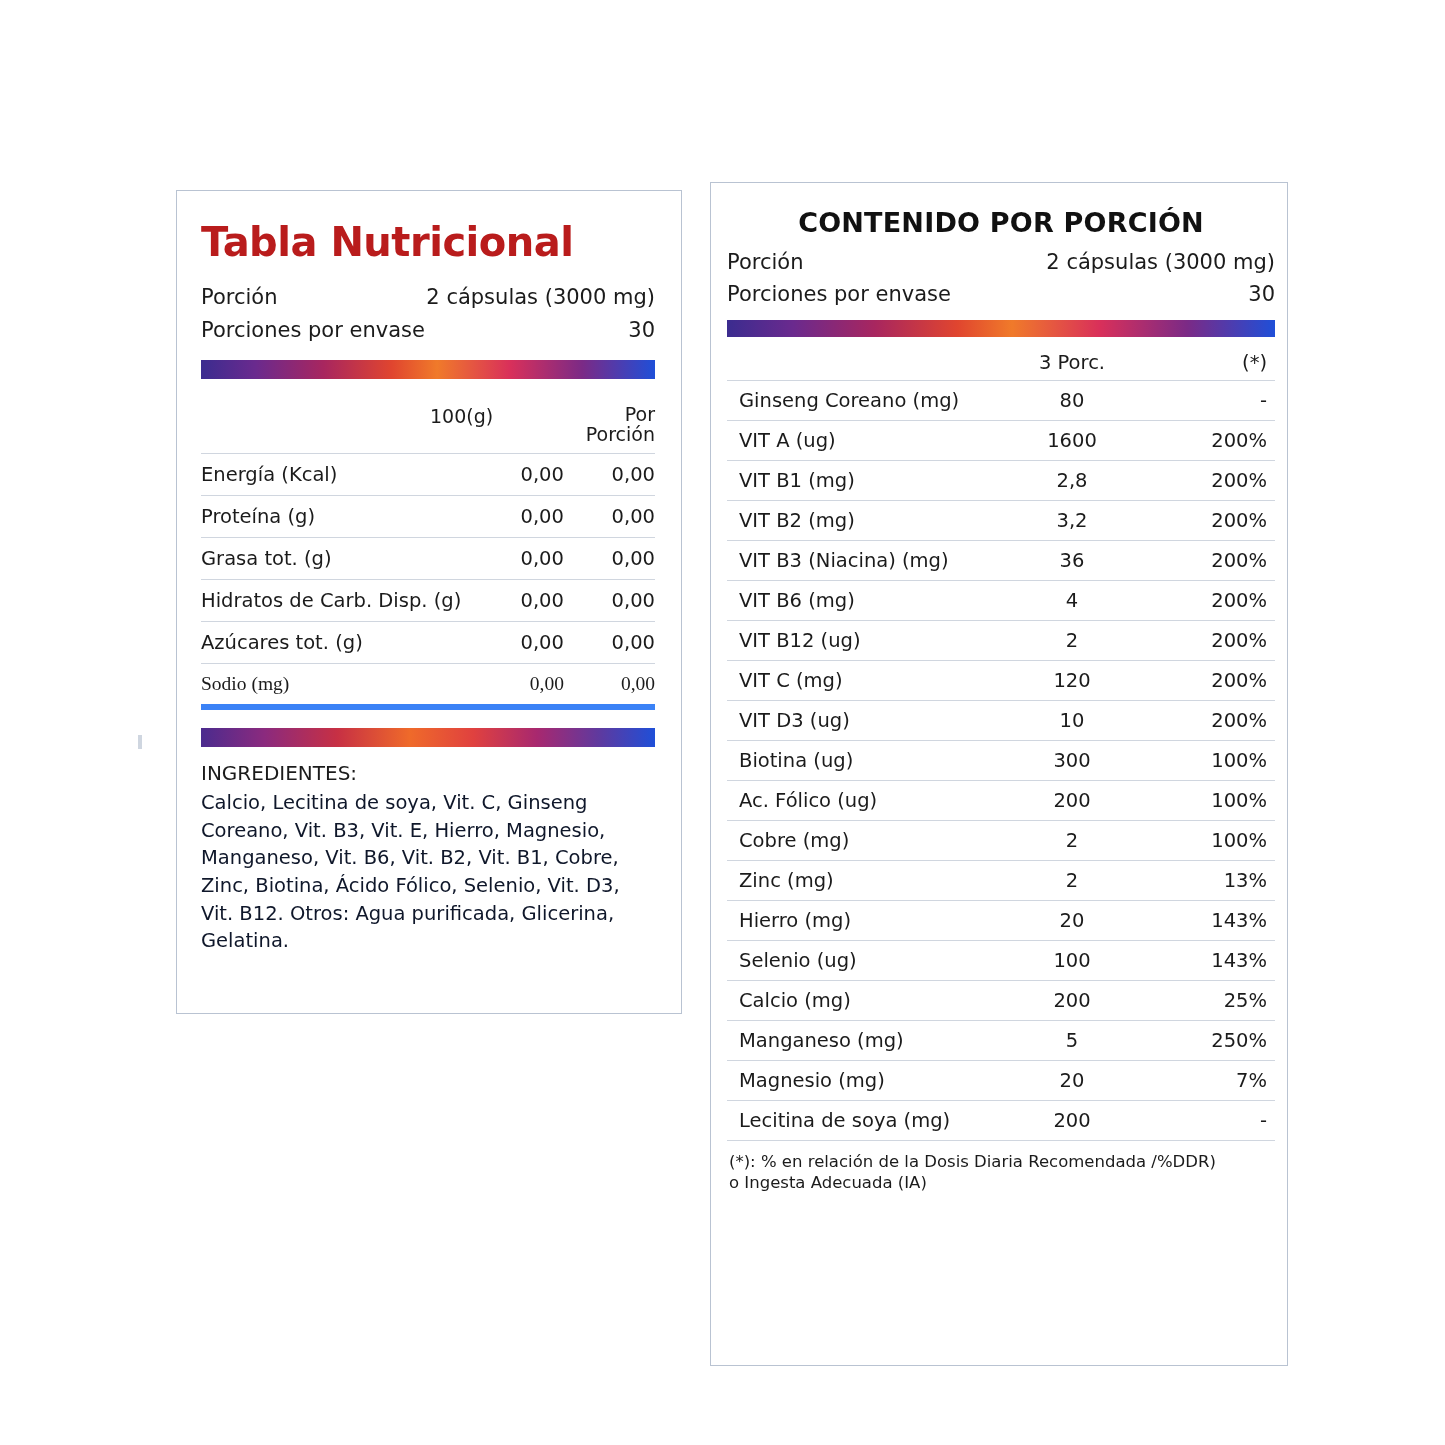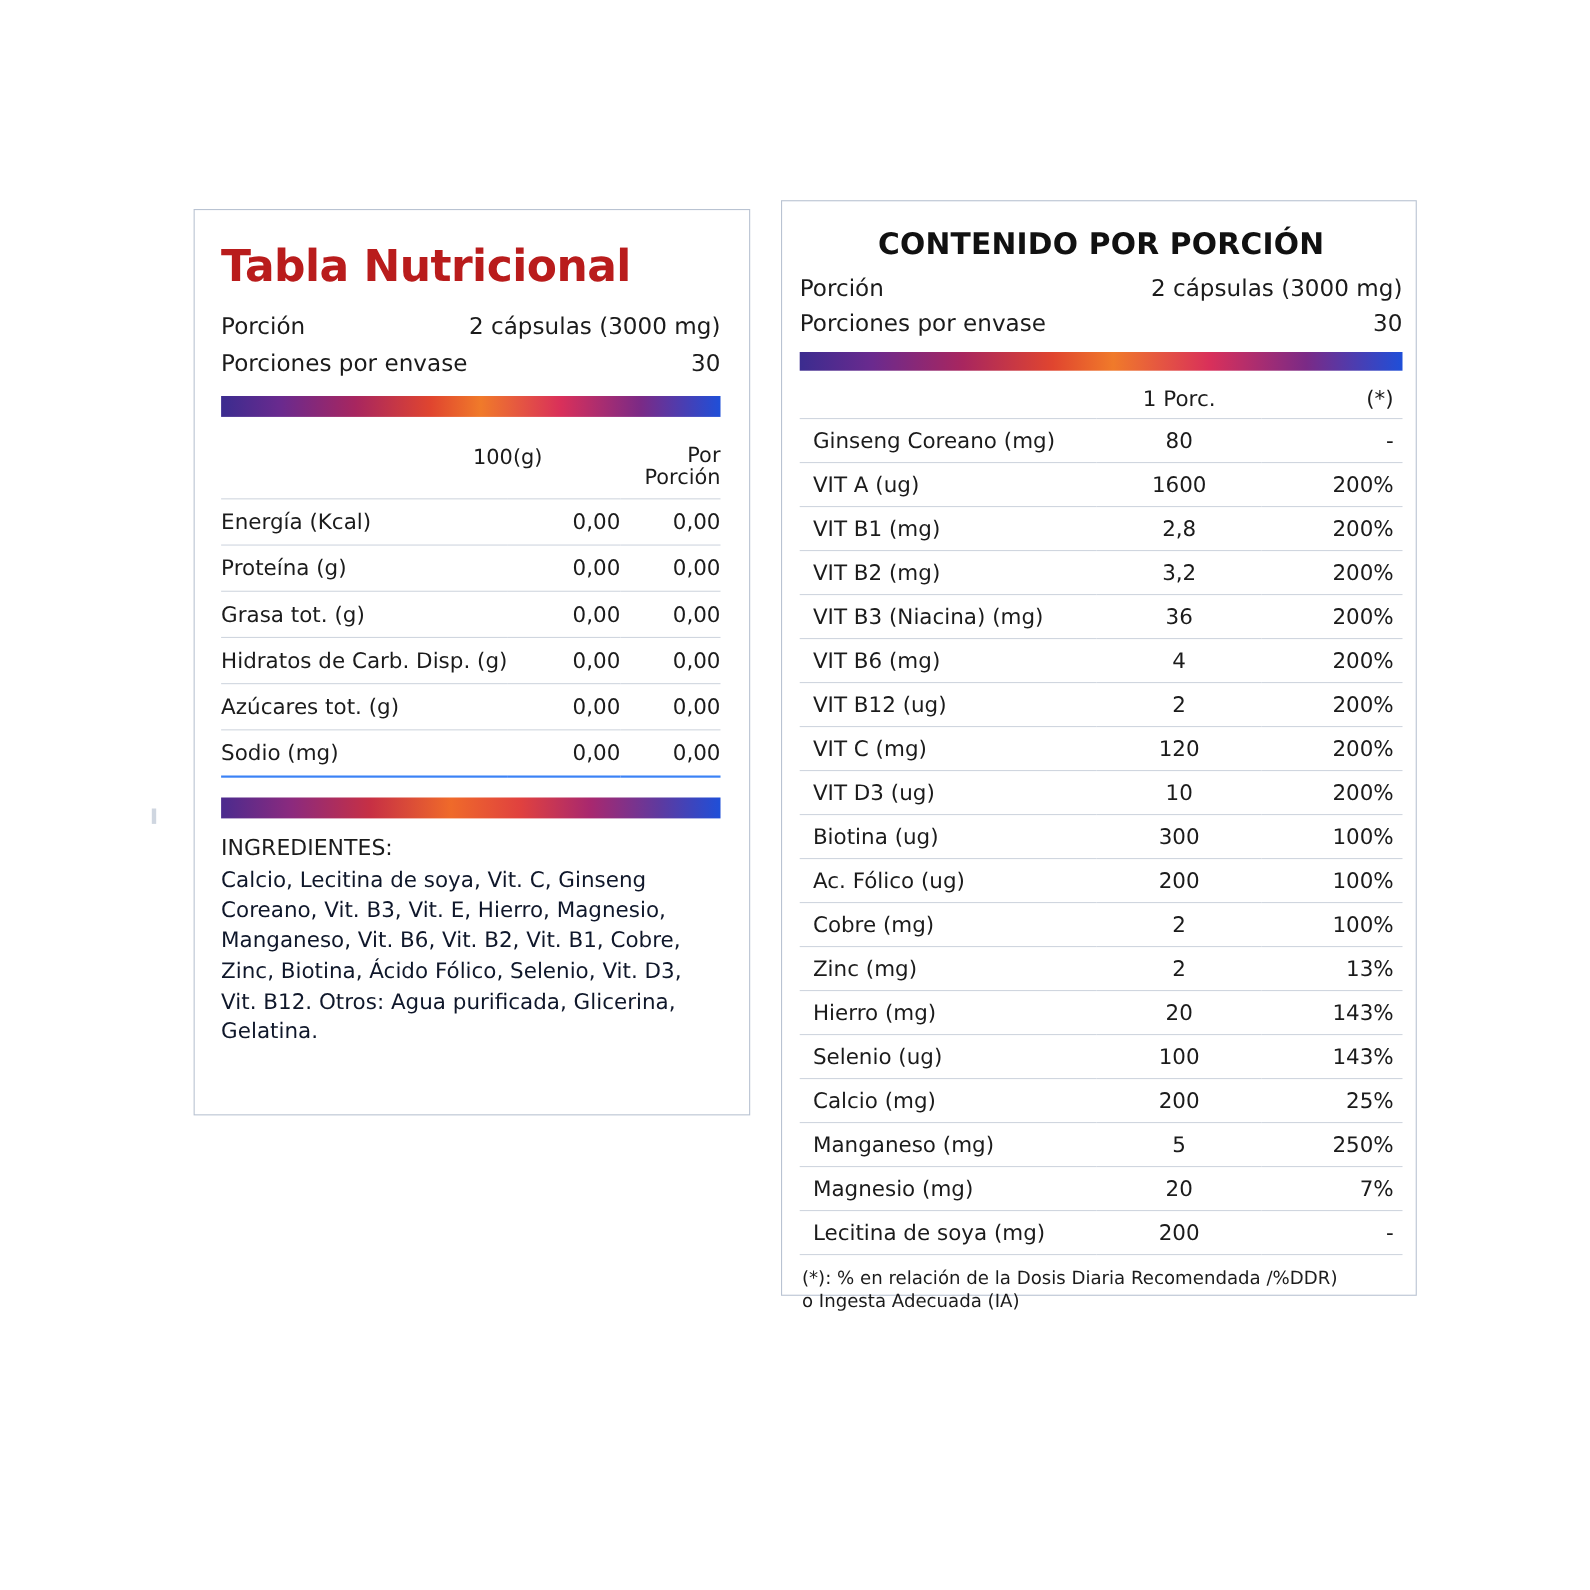--- a/index.html
+++ b/index.html
@@ -98,21 +98,21 @@
     border-collapse: collapse;
     font-size: 19.5px;
   }
   table.lt td {
     border-top: 1px solid #d0d6df;
     padding: 9px 0 9px 0;
     color: #1b1b1b;
     white-space: nowrap;
     margin-top: 44px;
   }
-  table.lt tr:last-child td { border-bottom: 2px solid #3b82f6; }
+  table.lt tr:last-child td { border-bottom: 6px solid #3b82f6; font-family: Liberation Serif, serif; }
   table.lt td.name { text-align: left; }
   table.lt td.v1 { width: 120px; text-align: right; }
   table.lt td.v2 { width: 105px; text-align: right; }
 
   .ing-title {
     font-size: 20px;
     margin: 14px 0 4px 10px;
     color: #1b1b1b;
   }
   .ing-body {
@@ -121,21 +121,21 @@
     margin: 0 18px 0 10px;
     color: #0f172a;
   }
 
   
   .panel-right {
     position: absolute;
     left: 710px;
     top: 182px;
     width: 578px;
-    height: 996px;
+    height: 1184px;
     border: 1px solid #b9c3d2;
     background: #ffffff;
     box-sizing: border-box;
   }
   .panel-right-inner { padding: 14px 10px 0 14px; }
   .title-right {
     font-size: 27px;
     font-weight: bold;
     text-align: center;
     letter-spacing: 0.2px;
@@ -272,21 +272,21 @@
       <span>Porciones por envase</span>
       <span>30</span>
     </div>
 
     <div class="bar-gradient right"></div>
 
     <table class="rt">
       <thead>
         <tr>
           <th class="c-name"></th>
-          <th class="c-val">1 Porc.</th>
+          <th class="c-val">3 Porc.</th>
           <th class="c-pct">(*)</th>
         </tr>
       </thead>
       <tbody>
         <tr>
           <td class="c-name">Ginseng Coreano (mg)</td>
           <td class="c-val">80</td>
           <td class="c-pct">-</td>
         </tr>
         <tr>

